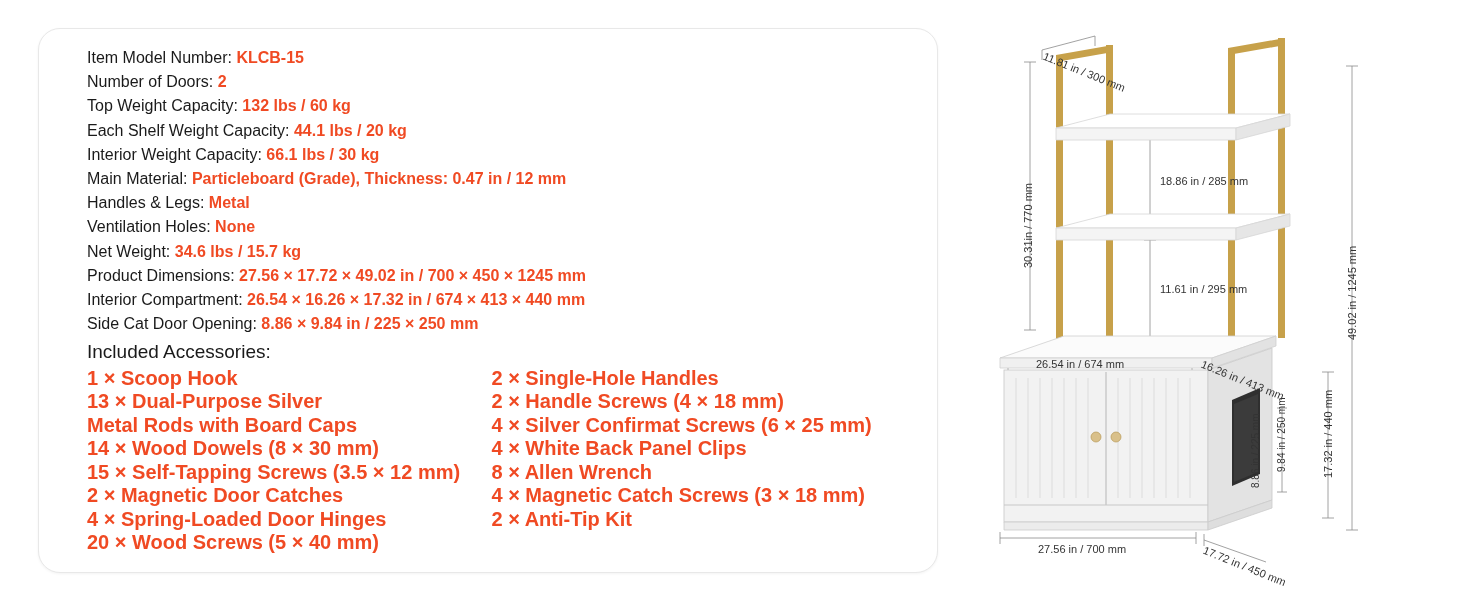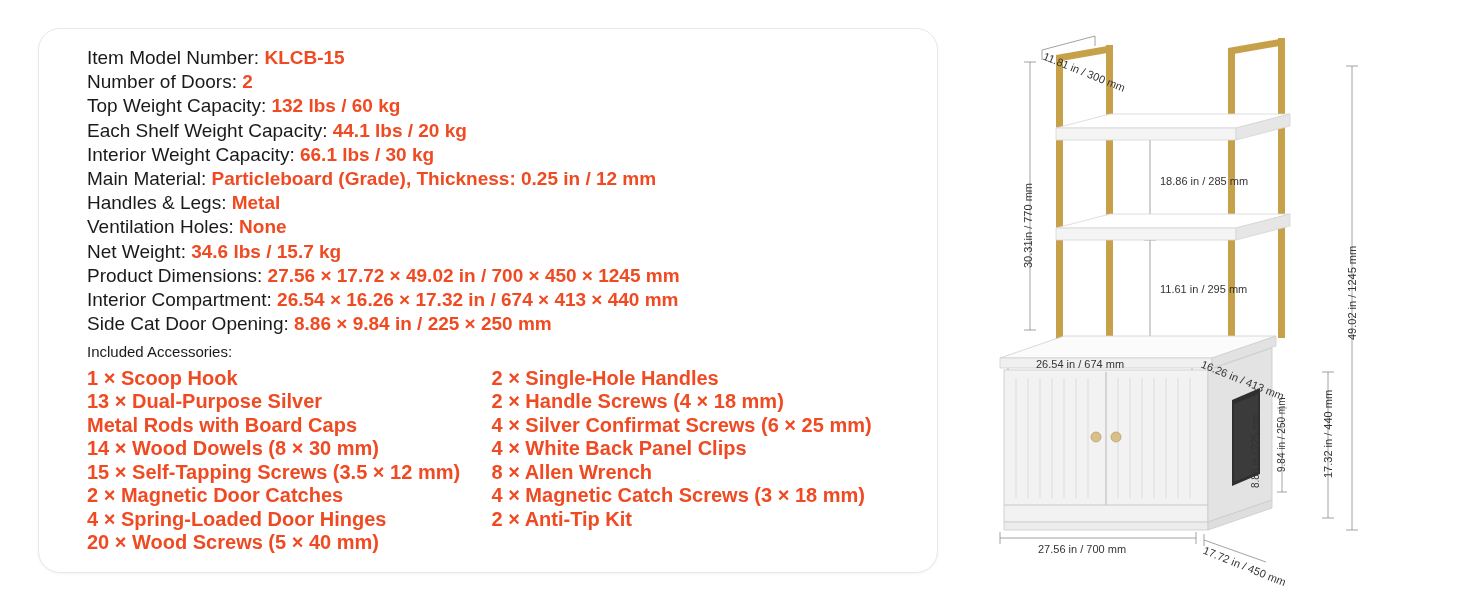--- a/index.html
+++ b/index.html
@@ -32,30 +32,30 @@
     box-sizing: border-box;
     box-shadow: 0 1px 3px rgba(0,0,0,0.05);
   }
   .spec-list {
     position: absolute;
     left: 48px;
     top: 17px;
     width: 820px;
   }
   .spec-row {
-    font-size: 19px;
+    font-size: 16px;
     line-height: 24.2px;
     white-space: nowrap;
     color: #1a1a1a;
   }
   .spec-label { font-weight: 400; }
   .spec-value { font-weight: bold; color: #f04a23; }
 
   .acc-title {
-    font-size: 15px;
+    font-size: 19px;
     line-height: 24.2px;
     margin-top: 4px;
     color: #1a1a1a;
   }
   .acc-cols {
     position: relative;
     margin-top: 2px;
     width: 830px;
   }
   .acc-col {
@@ -107,21 +107,21 @@
       <div class="spec-row">
         <span class="spec-label">Top Weight Capacity: </span><span class="spec-value">132 lbs / 60 kg</span>
       </div>
       <div class="spec-row">
         <span class="spec-label">Each Shelf Weight Capacity: </span><span class="spec-value">44.1 lbs / 20 kg</span>
       </div>
       <div class="spec-row">
         <span class="spec-label">Interior Weight Capacity: </span><span class="spec-value">66.1 lbs / 30 kg</span>
       </div>
       <div class="spec-row">
-        <span class="spec-label">Main Material: </span><span class="spec-value">Particleboard (Grade), Thickness: 0.25 in / 12 mm</span>
+        <span class="spec-label">Main Material: </span><span class="spec-value">Particleboard (Grade), Thickness: 0.47 in / 12 mm</span>
       </div>
       <div class="spec-row">
         <span class="spec-label">Handles &amp; Legs: </span><span class="spec-value">Metal</span>
       </div>
       <div class="spec-row">
         <span class="spec-label">Ventilation Holes: </span><span class="spec-value">None</span>
       </div>
       <div class="spec-row">
         <span class="spec-label">Net Weight: </span><span class="spec-value">34.6 lbs / 15.7 kg</span>
       </div>

